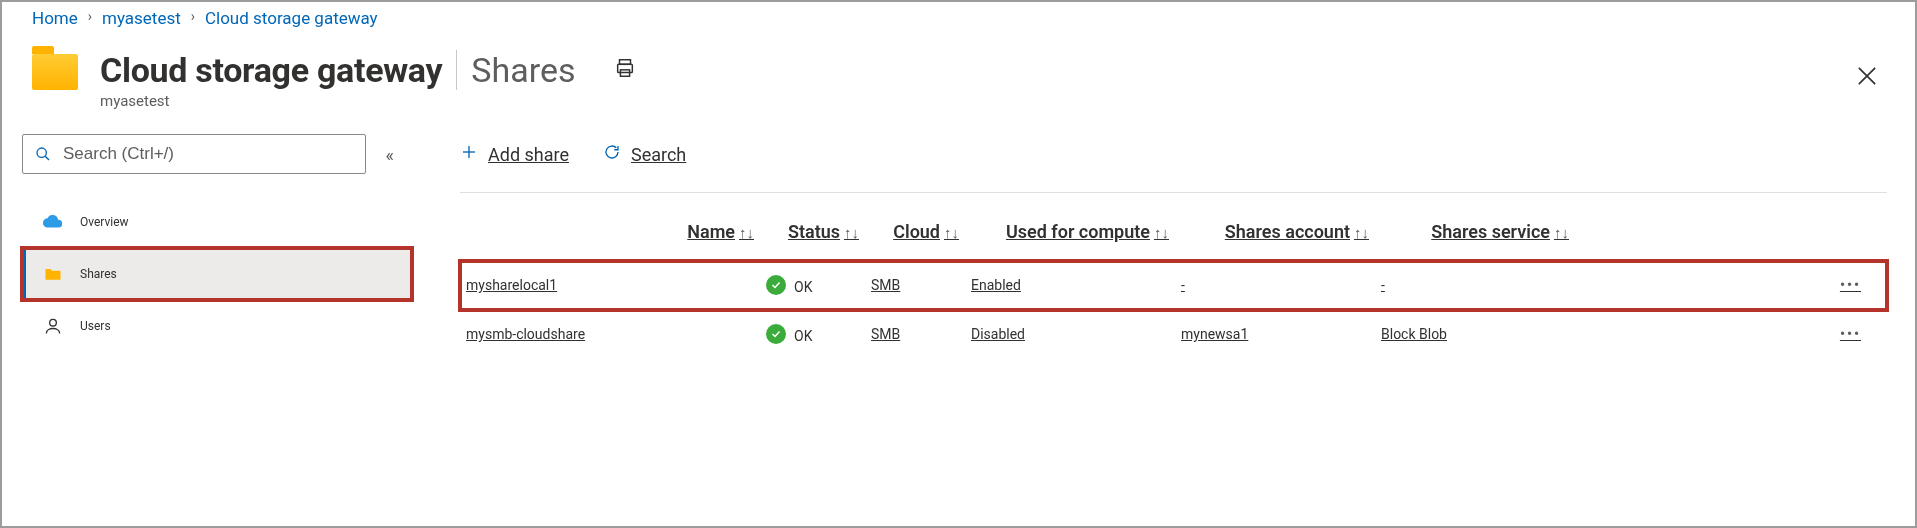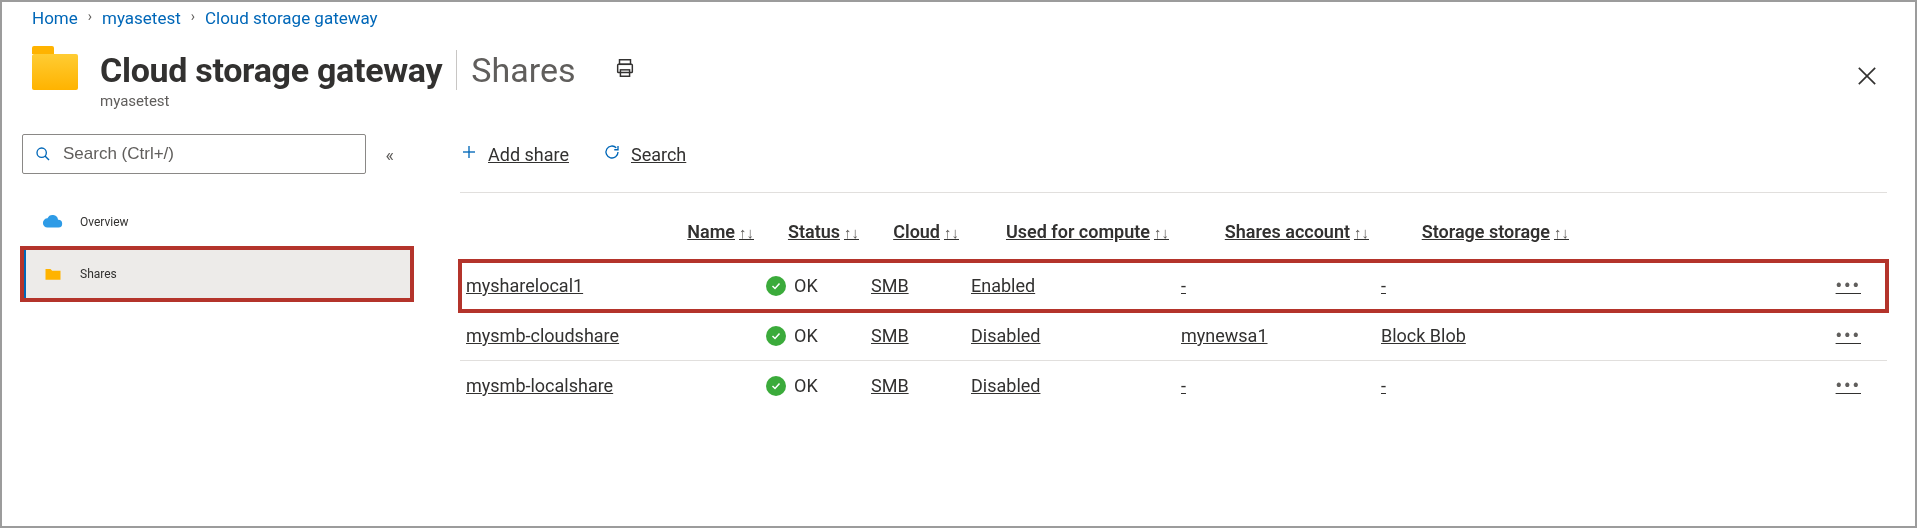--- a/index.html
+++ b/index.html
@@ -113,21 +113,21 @@
   col.c-compute{ width:210px; }
   col.c-acct   { width:200px; }
   col.c-svc    { width:200px; }
   col.c-menu   { width:auto; }
   th {
     text-align:right; font-weight:600; font-size:18px; padding:16px 6px 18px;
     white-space:nowrap; cursor:pointer;
   }
   th .sort { color:var(--muted); font-size:15px; padding-left:4px; }
   td {
-    font-size:18px; padding:14px 6px; border-top:1.5px solid var(--border);
+    font-size:14px; padding:14px 6px; border-top:1.5px solid var(--border);
     white-space:nowrap;
   }
   tr.hl td:first-child, tr.hl td:last-child { position:relative; }
   tr.hl { outline:4px solid var(--hl-red); outline-offset:-2px; }
   .ok { display:inline-flex; align-items:flex-end; gap:8px; }
   .ok-badge {
     width:20px; height:20px; border-radius:50%; background:#3bab3b;
     display:inline-flex; align-items:center; justify-content:center;
   }
   .ok-badge svg { stroke:#fff; }
@@ -194,20 +194,29 @@
           <span>Overview</span>
         </li>
         <li class="selected">
           <span class="ico">
             <svg width="20" height="20" viewBox="0 0 24 24" fill="#ffb300">
                 <path d="M3 6h6l2 2h10v11H3Z"></path>
               </svg>
           </span>
           <span>Shares</span>
         </li>
+        <li>
+          <span class="ico">
+            <svg width="20" height="20" viewBox="0 0 24 24" fill="none" stroke="#323130" stroke-width="1.6">
+                <circle cx="12" cy="8" r="4"></circle>
+                <path d="M4 21c0-4 4-6 8-6s8 2 8 6"></path>
+              </svg>
+          </span>
+          <span>Users</span>
+        </li>
       </ul>
     </aside>
 
     <section class="content">
       <div class="toolbar">
         <div class="tbtn">
           <span class="glyph">
             <svg width="18" height="18" viewBox="0 0 24 24" stroke="currentColor" stroke-width="1.8">
                 <line x1="12" y1="4" x2="12" y2="20"></line>
                 <line x1="4" y1="12" x2="20" y2="12"></line>
@@ -237,21 +246,21 @@
             <col class="c-svc">
             <col class="c-menu">
         </colgroup>
         <thead>
           <tr>
             <th><span>Name</span><span class="sort">↑↓</span></th>
             <th><span>Status</span><span class="sort">↑↓</span></th>
             <th><span>Cloud</span><span class="sort">↑↓</span></th>
             <th><span>Used for compute</span><span class="sort">↑↓</span></th>
             <th><span>Shares account</span><span class="sort">↑↓</span></th>
-            <th><span>Storage storage</span><span class="sort">↑↓</span></th>
+            <th><span>Shares service</span><span class="sort">↑↓</span></th>
             <th></th>
           </tr>
         </thead>
         <tbody id="rows">
             <tr class="hl">
               <td>mysharelocal1</td>
               <td><span class="ok"><span class="ok-badge">
                     <svg width="12" height="12" viewBox="0 0 24 24" fill="none" stroke-width="3">
                       <polyline points="5 12 10 17 19 7"></polyline>
                     </svg>
@@ -268,30 +277,17 @@
                     <svg width="12" height="12" viewBox="0 0 24 24" fill="none" stroke-width="3">
                       <polyline points="5 12 10 17 19 7"></polyline>
                     </svg>
                   </span>OK</span></td>
               <td>SMB</td>
               <td>Disabled</td>
               <td>mynewsa1</td>
               <td>Block Blob</td>
               <td class="row-menu">•••</td>
             </tr>
-            <tr>
-              <td>mysmb-localshare</td>
-              <td><span class="ok"><span class="ok-badge">
-                    <svg width="12" height="12" viewBox="0 0 24 24" fill="none" stroke-width="3">
-                      <polyline points="5 12 10 17 19 7"></polyline>
-                    </svg>
-                  </span>OK</span></td>
-              <td>SMB</td>
-              <td>Disabled</td>
-              <td>-</td>
-              <td>-</td>
-              <td class="row-menu">•••</td>
-            </tr>
           </tbody>
       </table>
     </section>
   </div>
 </div>
 
 </body></html>

